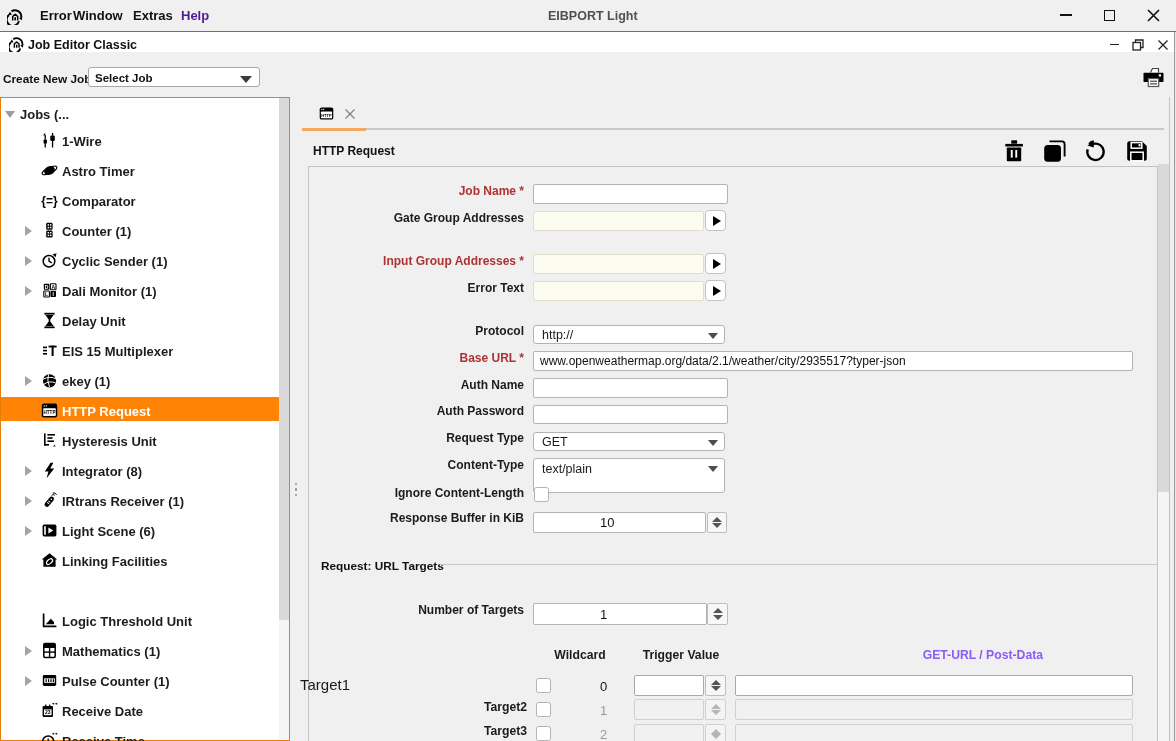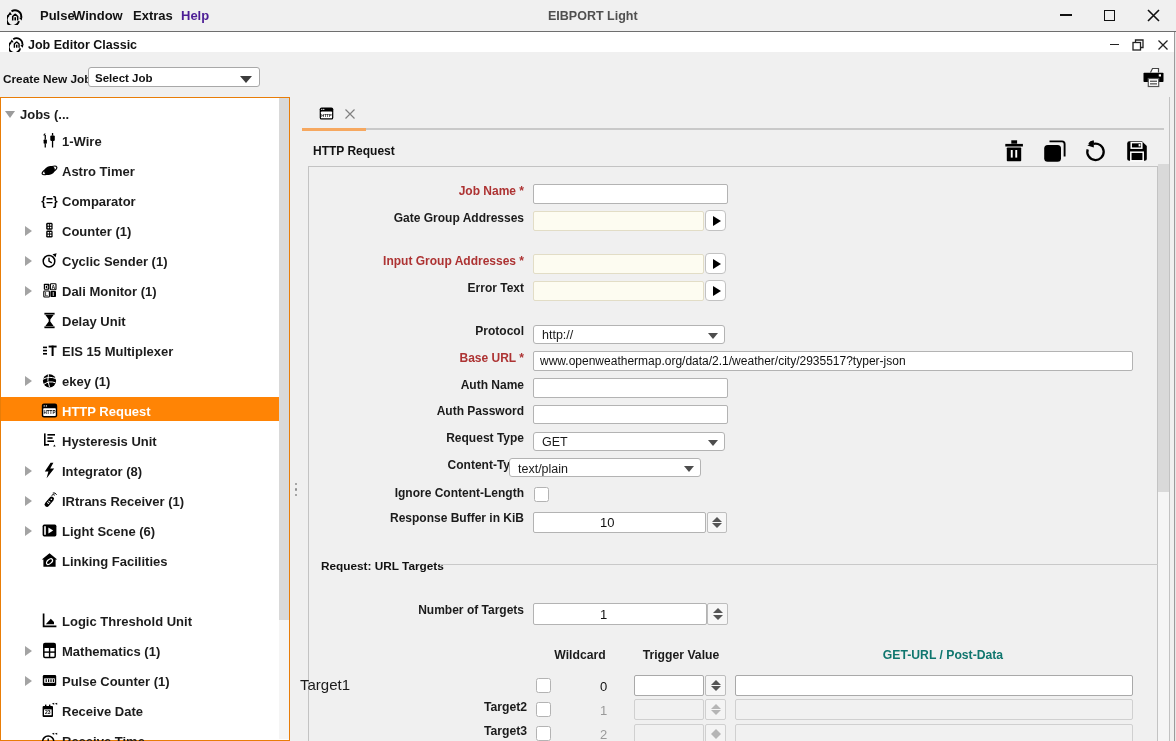--- a/index.html
+++ b/index.html
@@ -35,21 +35,21 @@
 <div class="abs" style="left:7px;top:8px"><svg width="17" height="17" viewBox="0 0 17 17">
       <g fill="none" stroke="#000">
         <path d="M4.5 3.4 A6.2 6.2 0 0 1 14.2 9.1" stroke-width="1.9"></path>
         <path d="M2.0 6.9 A6.2 6.2 0 1 0 11.9 13.1" stroke-width="1.9"></path>
         <path d="M5.7 12.4 V8.5 L8.0 6.3 Q8.2 6.1 8.4 6.3 L10.7 8.5 V12.4" stroke-width="1.5"></path>
       </g>
       <path d="M0.9 7.3 L3.0 3.8 L4.9 6.7 Z" fill="#000"></path>
       <path d="M15.4 8.6 L14.7 12.5 L12.1 10.0 Z" fill="#000"></path>
       <rect x="7.4" y="9.2" width="1.6" height="3.2" fill="#000"></rect>
     </svg></div>
-<div class="abs" style="left:40px;top:8px;font-size:13px;font-weight:600;color:#111">Pulse</div>
+<div class="abs" style="left:40px;top:8px;font-size:13px;font-weight:600;color:#111">Error</div>
 <div class="abs" style="left:73px;top:8px;font-size:13px;font-weight:600;color:#111">Window</div>
 <div class="abs" style="left:133px;top:8px;font-size:13px;font-weight:600;color:#111">Extras</div>
 <div class="abs" style="left:181px;top:8px;font-size:13px;font-weight:600;color:#4c1d95">Help</div>
 <div class="abs" style="left:548px;top:9px;font-size:12.5px;font-weight:600;color:#505050">EIBPORT Light</div>
 
 <div class="abs" style="left:1060px;top:14px;width:12px;height:1.6px;background:#111"></div>
 <div class="abs" style="left:1104px;top:9.5px;width:11px;height:11px;border:1.6px solid #111"></div>
 <svg class="abs" style="left:1147px;top:9px" width="13" height="13">
     <path d="M1 1 L12 12 M12 1 L1 12" stroke="#111" stroke-width="1.6"></path>
   </svg>
@@ -408,21 +408,21 @@
 <div class="lbl" style="top:402.5px">Auth Password</div>
 <div class="inp" style="left:533px;top:404.5px;width:195px;height:19.5px"></div>
 
 <div class="lbl" style="top:429.5px">Request Type</div>
 <div class="combo" style="left:533px;top:431.5px;width:192px;height:19px">
     <span class="tx">GET</span>
     <span class="ar"></span>
   </div>
 
 <div class="lbl" style="top:456.5px">Content-Type</div>
-<div class="combo" style="left:509px;top:458px;width:192px;height:19px">
+<div class="combo" style="left:533px;top:458px;width:192px;height:35px">
     <span class="tx">text/plain</span>
     <span class="ar"></span>
   </div>
 
 <div class="lbl" style="top:484.5px">Ignore Content-Length</div>
 <div class="cb" style="left:534px;top:486.5px"></div>
 
 <div class="lbl" style="top:509.5px">Response Buffer in KiB</div>
 <div class="inp" style="left:533px;top:512px;width:173px;height:20.5px"></div>
 <div class="num" style="left:600px;top:515px;width:100px;color:#111">10</div>
@@ -437,21 +437,21 @@
 <div class="lbl" style="top:601.5px">Number of Targets</div>
 <div class="inp" style="left:533px;top:603px;width:174px;height:22px"></div>
 <div class="num" style="left:600px;top:607px;width:100px;color:#111">1</div>
 <div class="spin" style="left:707px;top:603px;width:21px;height:22px">
     <span class="u"></span>
     <span class="d"></span>
   </div>
 
 <div class="abs" style="left:530px;top:648px;width:100px;text-align:center;font-size:12.2px;font-weight:700;color:#1b1b1b">Wildcard</div>
 <div class="abs" style="left:631px;top:648px;width:100px;text-align:center;font-size:12.2px;font-weight:700;color:#1b1b1b">Trigger Value</div>
-<div class="abs" style="left:843px;top:648px;width:200px;text-align:center;font-size:12.2px;font-weight:700;color:#0f766e">GET-URL / Post-Data</div>
+<div class="abs" style="left:843px;top:648px;width:200px;text-align:right;font-size:12.2px;font-weight:700;color:#8b5cf6">GET-URL / Post-Data</div>
 
 <div class="abs" style="left:300px;top:675.5px;width:227px;text-align:left;font-size:15px;font-weight:400;color:#1b1b1b">Target1</div>
 <div class="cb" style="left:536px;top:677.5px"></div>
 <div class="inp" style="left:634px;top:675px;width:70px;height:20.5px;border-color:#a9a9a9"></div>
 <div class="num" style="left:600px;top:678.5px;width:93px;color:#111">0</div>
 <div class="spin" style="left:705px;top:675px;width:21px;height:20.5px">
     <span class="u"></span>
     <span class="d"></span>
   </div>
 <div class="inp" style="left:735px;top:675px;width:398px;height:20.5px;border-color:#a9a9a9"></div>

